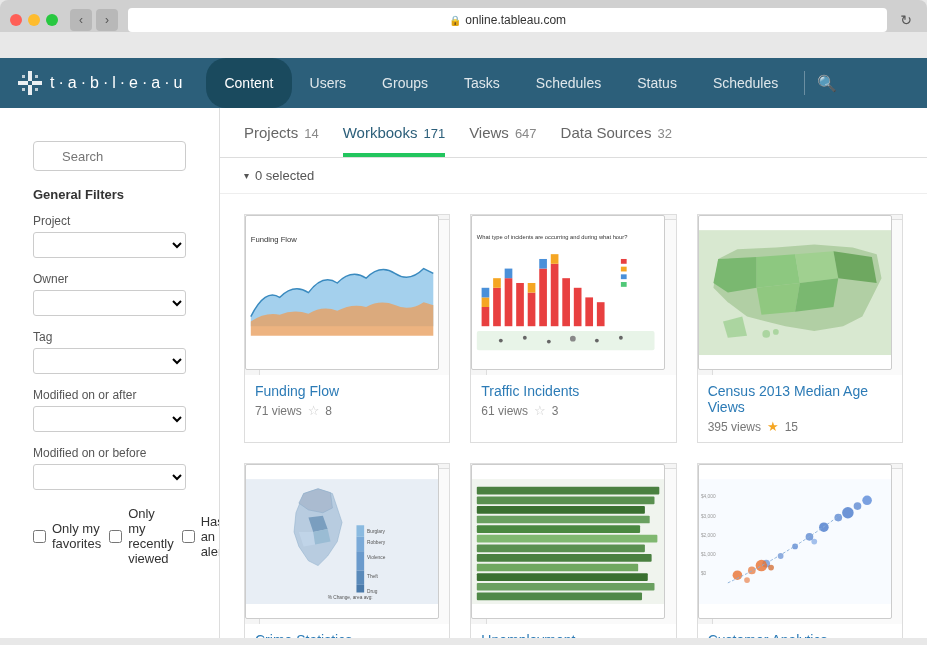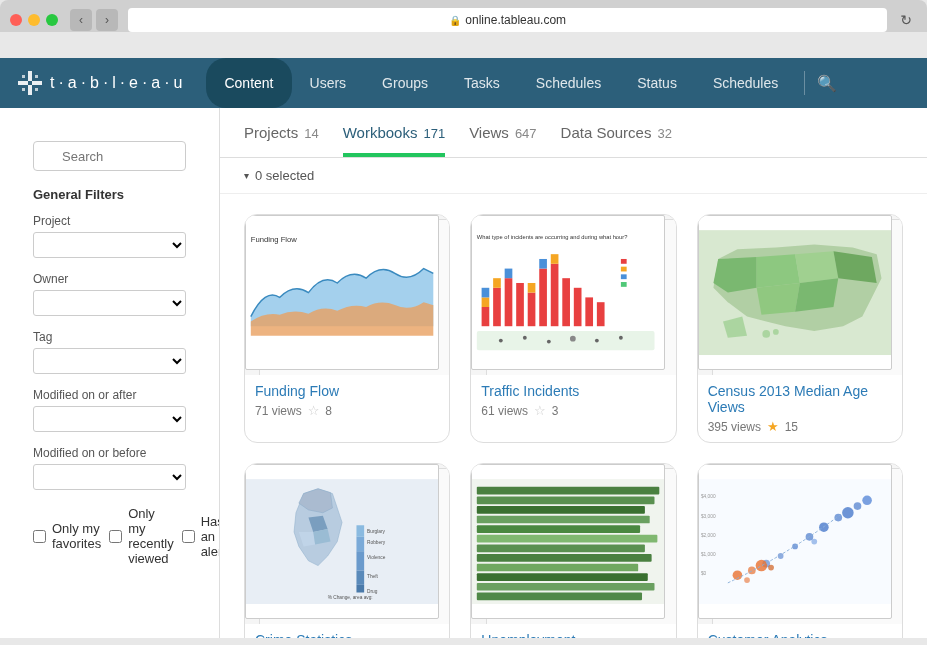--- a/index.html
+++ b/index.html
@@ -59,21 +59,21 @@
     .tab-count { font-size: 13px; color: #888; }
     .tab-item.active .tab-count { color: #2c5f7a; }
 
     
     .selection-bar { padding: 10px 24px; border-bottom: 1px solid #eee; font-size: 13px; color: #555; display: flex; align-items: center; gap: 6px; cursor: pointer; }
     .chevron-icon { font-size: 10px; }
 
     
     .workbooks-grid { padding: 20px 24px; display: grid; grid-template-columns: repeat(3, 1fr); gap: 20px; }
 
-    .workbook-card { border: 1px solid #ddd; border-radius: 13px; overflow: hidden; cursor: pointer; background: white; }
+    .workbook-card { border: 1px solid #ddd; border-radius: 0; overflow: hidden; cursor: pointer; background: white; }
     .card-thumb { height: 160px; overflow: hidden; position: relative; background: #f5f5f5; }
     .card-thumb-stack { position: absolute; top: 4px; right: -4px; width: 95%; height: 100%; border: 1px solid #ddd; background: #fafafa; border-radius: 2px; }
     .card-thumb-stack2 { position: absolute; top: 8px; right: -8px; width: 93%; height: 100%; border: 1px solid #ddd; background: #f5f5f5; border-radius: 2px; }
     .card-thumb-main { position: absolute; top: 0; left: 0; width: 95%; height: 97%; border: 1px solid #ccc; background: white; border-radius: 2px; overflow: hidden; }
 
     .card-info { padding: 8px 10px; }
     .card-title { color: #2c7bb6; font-size: 14px; font-weight: 500; margin-bottom: 4px; cursor: pointer; }
     .card-meta { display: flex; align-items: center; gap: 6px; font-size: 12px; color: #777; }
     .star-icon { font-size: 13px; color: #ccc; }
     .star-icon.filled { color: #f5a623; }

